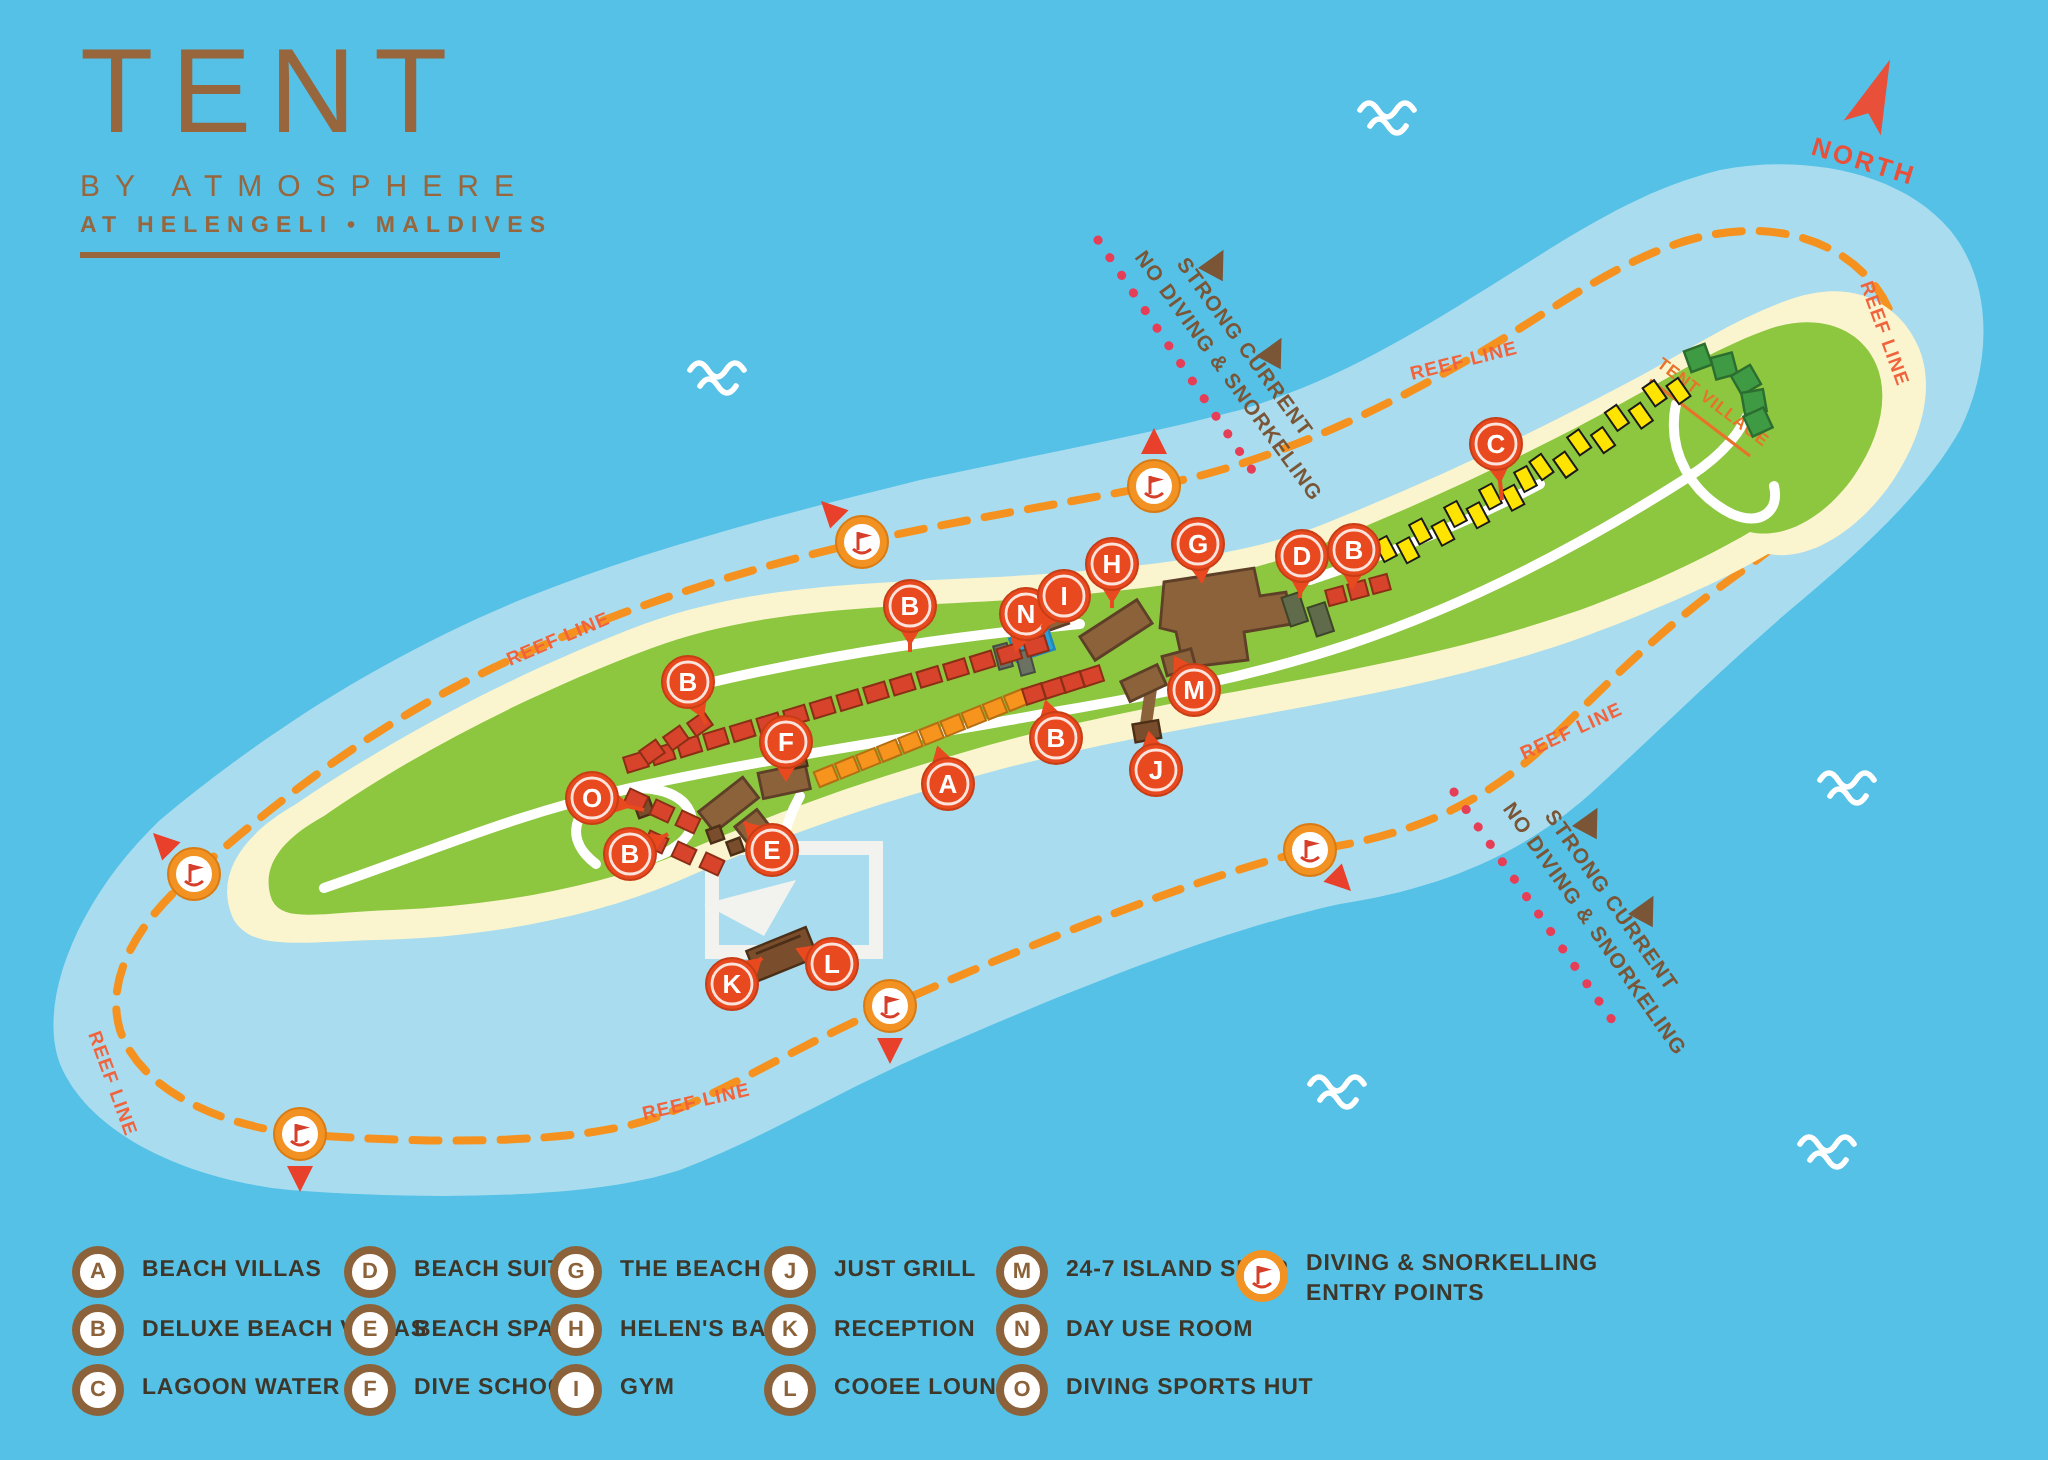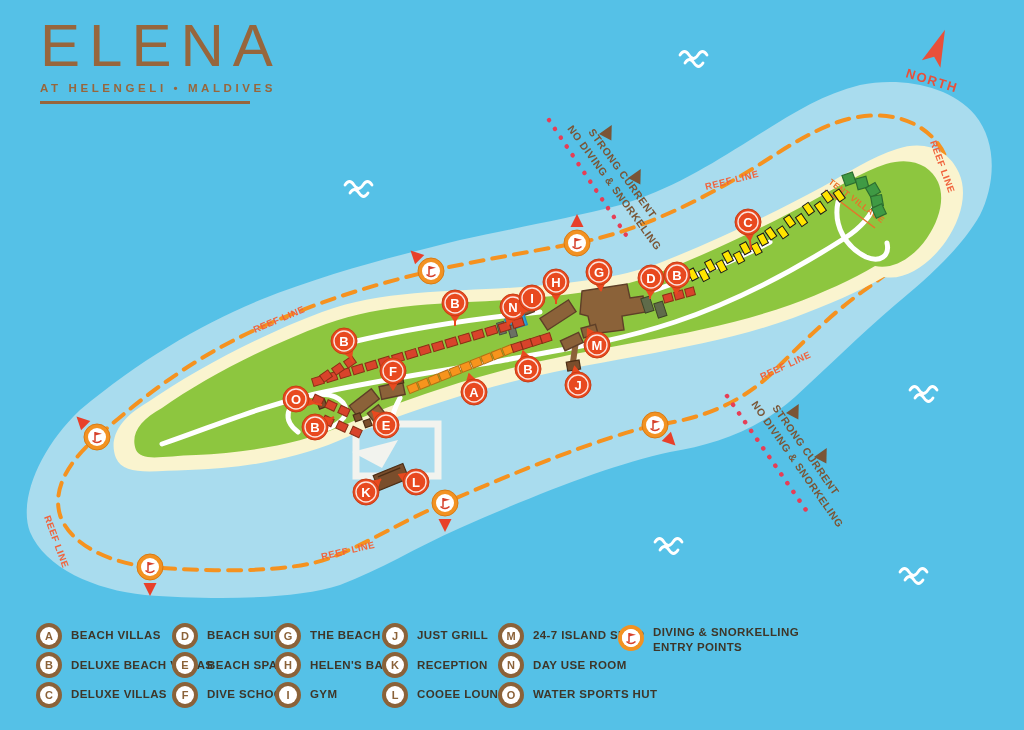--- a/index.html
+++ b/index.html
@@ -404,21 +404,22 @@
         </g>
       </g>
 
     <g>
       <polygon points="0,-24 10,13 0,5 -10,13" fill="#E8503A" transform="translate(936 52) rotate(22)"></polygon>
       <text class="north-text" transform="translate(905 77) rotate(17)">NORTH</text>
     </g>
   </svg>
 
   <div id="logo">
-    <div class="brand">ELENA</div>
+    <div class="brand">TENT</div>
+    <div class="byline">BY ATMOSPHERE</div>
     <div class="atline">AT HELENGELI • MALDIVES</div>
     <div class="rule"></div>
   </div>
 
   <div id="legend">
       <div class="litem" style="left: 36px; top: 622px;">
         <div class="lcircle">
           <div class="linner">A</div>
         </div>
         <span class="llabel">BEACH VILLAS</span>
@@ -426,21 +427,21 @@
       <div class="litem" style="left: 36px; top: 651.5px;">
         <div class="lcircle">
           <div class="linner">B</div>
         </div>
         <span class="llabel">DELUXE BEACH VILLAS</span>
       </div>
       <div class="litem" style="left: 36px; top: 681px;">
         <div class="lcircle">
           <div class="linner">C</div>
         </div>
-        <span class="llabel">DELUXE VILLAS</span>
+        <span class="llabel">LAGOON WATER</span>
       </div>
       <div class="litem" style="left: 172px; top: 622px;">
         <div class="lcircle">
           <div class="linner">D</div>
         </div>
         <span class="llabel">BEACH SUITES</span>
       </div>
       <div class="litem" style="left: 172px; top: 651.5px;">
         <div class="lcircle">
           <div class="linner">E</div>
@@ -498,21 +499,21 @@
       <div class="litem" style="left: 498px; top: 651.5px;">
         <div class="lcircle">
           <div class="linner">N</div>
         </div>
         <span class="llabel">DAY USE ROOM</span>
       </div>
       <div class="litem" style="left: 498px; top: 681px;">
         <div class="lcircle">
           <div class="linner">O</div>
         </div>
-        <span class="llabel">WATER SPORTS HUT</span>
+        <span class="llabel">DIVING SPORTS HUT</span>
       </div>
       <div class="litem twoline" style="left: 618px; top: 625px;">
         <div class="ecircle">
           <div class="einner">
             <svg width="18" height="18" viewBox="-9 -9 18 18">
               <g>
                 <circle cx="0" cy="0" r="9" fill="#fff"></circle>
                 <line x1="-2" y1="-5" x2="-2" y2="4" stroke="#D6402B" stroke-width="1.5"></line>
                 <polygon points="-2,-5 5,-3.2 -2,-1.4" fill="#D6402B"></polygon>
                 <path d="M-4.5,3.5 Q0,7.5 4.5,3.5" stroke="#D6402B" stroke-width="1.5" fill="none"></path>

